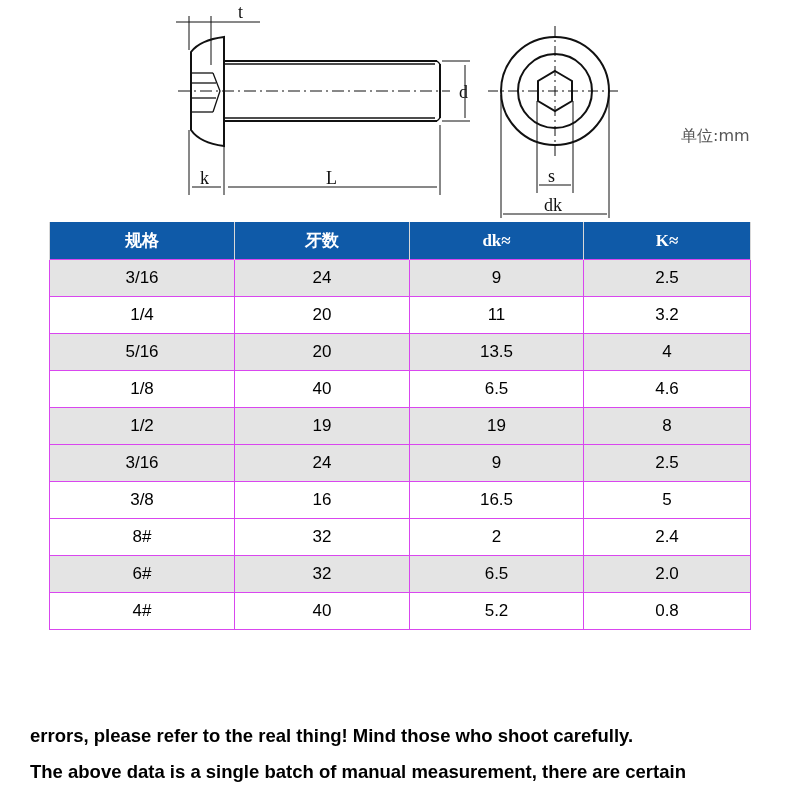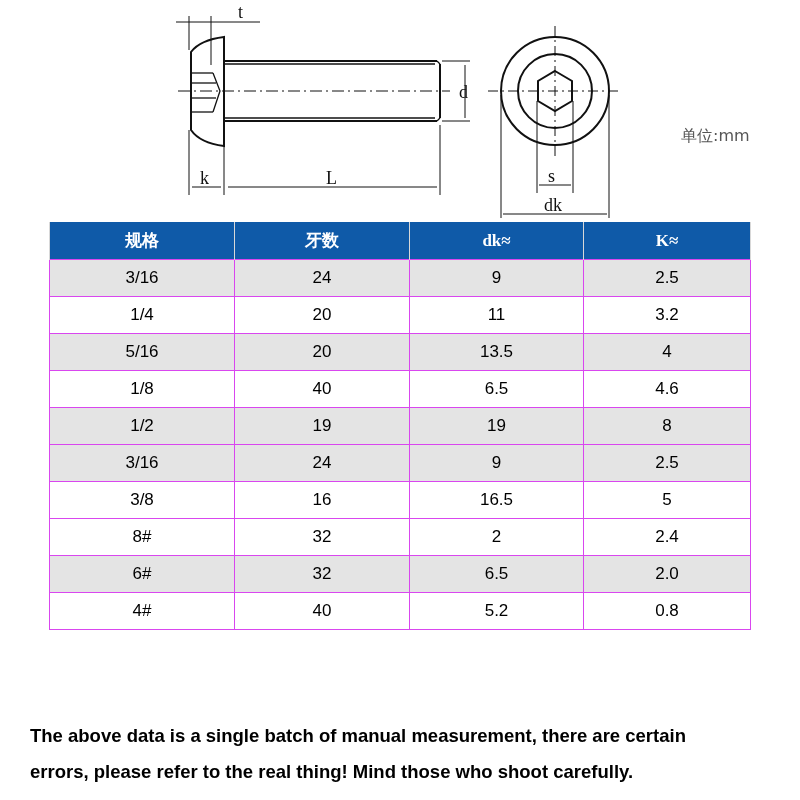--- a/index.html
+++ b/index.html
@@ -161,15 +161,15 @@
     <tr class="plain">
       <td>4#</td>
       <td>40</td>
       <td>5.2</td>
       <td>0.8</td>
     </tr>
   </tbody>
 </table>
 
 <div class="note">
+  <div>errors, please refer to the real thing! Mind those who shoot carefully.</div>
   <div>The above data is a single batch of manual measurement, there are certain</div>
-  <div>errors, please refer to the real thing! Mind those who shoot carefully.</div>
 </div>
 
 </body></html>

